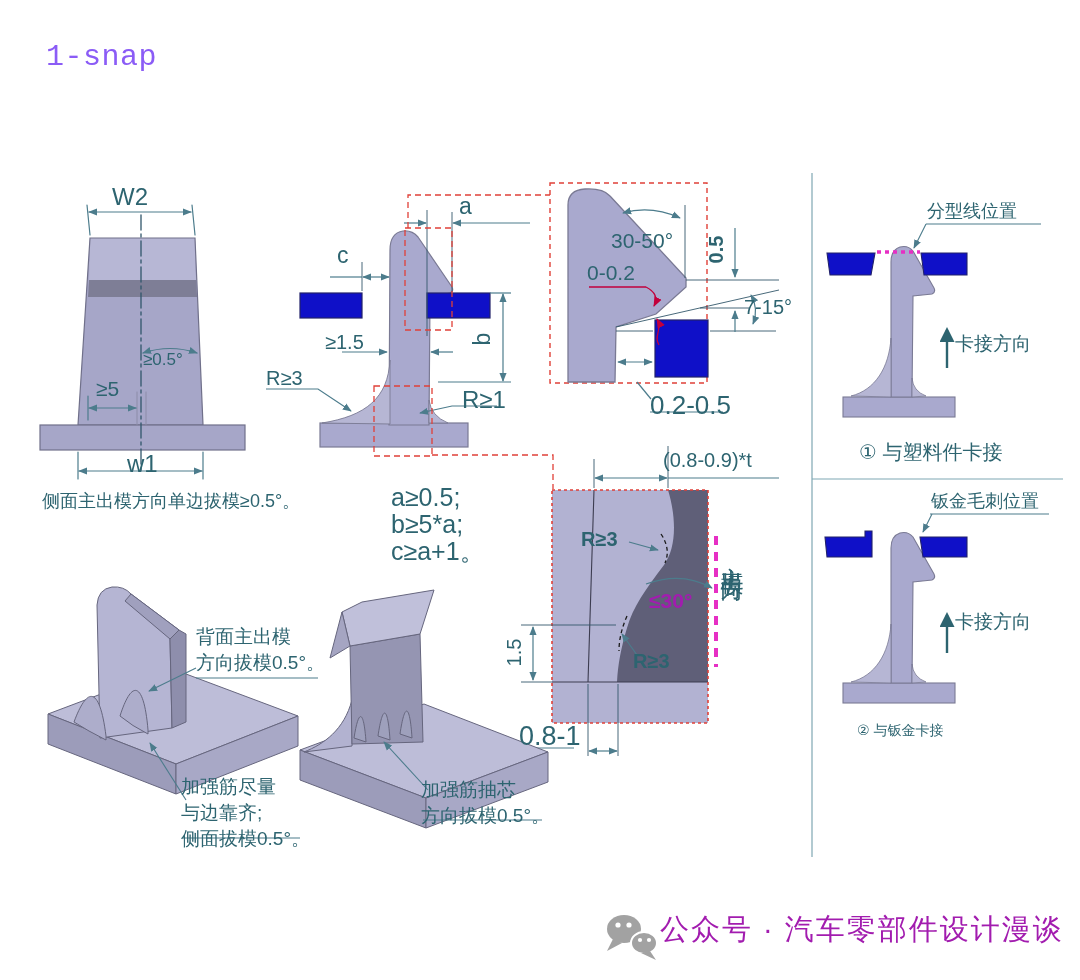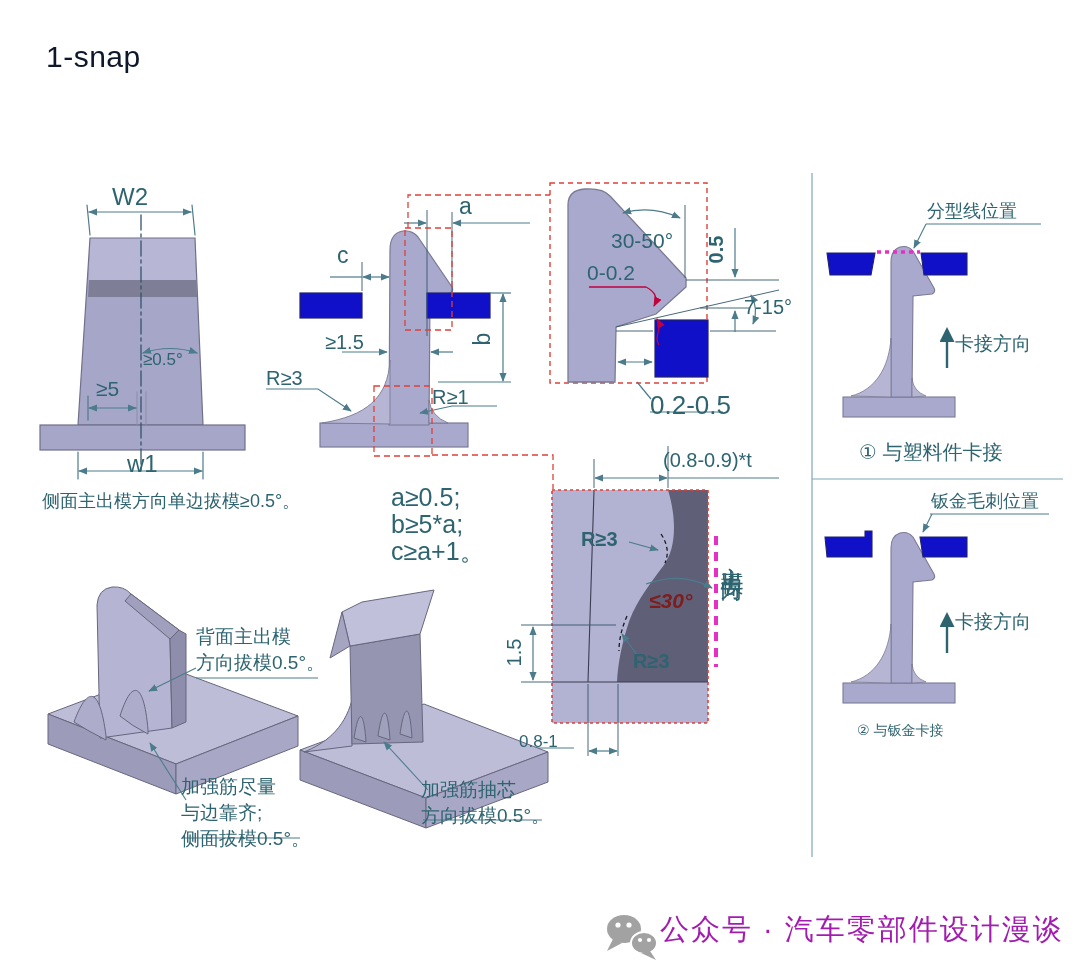--- a/index.html
+++ b/index.html
@@ -1,26 +1,26 @@
 <!DOCTYPE html>
 <html><head>
 <meta charset="utf-8">
 <style>
   html,body{margin:0;padding:0;background:#ffffff;}
   .canvas{position:relative;width:1080px;height:980px;background:#ffffff;overflow:hidden;
           font-family:"Liberation Sans","DejaVu Sans",sans-serif;}
   .art{position:absolute;left:0;top:0;}
   .t{position:absolute;color:#2d6470;white-space:nowrap;line-height:1.15;}
-  .title{color:#0f172a;font-size:30px;letter-spacing:0.5px;}
+  .title{color:#8b5cf6;font-size:30px;letter-spacing:0.5px;font-family:Liberation Mono, monospace;}
   .bold{font-weight:bold;}
   .rot90{transform:rotate(-90deg);}
   .vtext{writing-mode:vertical-rl;text-orientation:upright;letter-spacing:3px;}
   .note{line-height:26px;font-size:19px;}
   .gray{color:#a21caf;}
-  .darkteal{color:#7f1d1d;font-style:italic;}
+  .darkteal{color:#a21caf;}
 </style>
 </head>
 <body>
 
 <div class="canvas">
 
 <svg class="art" width="1080" height="980" viewBox="0 0 1080 980">
   <defs>
     <marker id="mA" viewBox="0 0 10 10" refX="9" refY="5" markerWidth="9" markerHeight="9" markerUnits="userSpaceOnUse" orient="auto-start-reverse">
       <path d="M0,1 L10,5 L0,9 Z" fill="#4c7c8c"></path>
@@ -227,40 +227,40 @@
 <div class="t" style="left:112px;top:183px;font-size:24px;">W2</div>
 <div class="t" style="left:143px;top:350px;font-size:17px;">≥0.5°</div>
 <div class="t" style="left:96px;top:377px;font-size:21px;">≥5</div>
 <div class="t" style="left:127px;top:450px;font-size:24px;">w1</div>
 <div class="t" style="left:42px;top:491px;font-size:18px;">侧面主出模方向单边拔模≥0.5°。</div>
 
 <div class="t" style="left:459px;top:193px;font-size:23px;">a</div>
 <div class="t" style="left:337px;top:242px;font-size:23px;">c</div>
 <div class="t" style="left:325px;top:331px;font-size:20px;">≥1.5</div>
 <div class="t" style="left:266px;top:367px;font-size:20px;">R≥3</div>
-<div class="t" style="left:432px;top:386px;font-size:20px;">R≥1</div>
+<div class="t" style="left:462px;top:386px;font-size:24px;">R≥1</div>
 <div class="t rot90" style="left:476px;top:326px;font-size:23px;">b</div>
 <div class="t" style="left:391px;top:484px;font-size:25px;line-height:27px;">
   <div>a≥0.5;</div>
   <div>b≥5*a;</div>
   <div>c≥a+1。</div>
 </div>
 
 <div class="t" style="left:611px;top:186px;font-size:21px;margin-top:43px;">30-50°</div>
 <div class="t rot90 bold" style="left:703px;top:238px;font-size:20px;">0.5</div>
 <div class="t" style="left:587px;top:261px;font-size:21px;">0-0.2</div>
 <div class="t" style="left:744px;top:296px;font-size:20px;">7-15°</div>
 <div class="t" style="left:650px;top:391px;font-size:26px;">0.2-0.5</div>
 
 <div class="t" style="left:663px;top:449px;font-size:20px;">(0.8-0.9)*t</div>
 <div class="t bold" style="left:581px;top:528px;font-size:20px;">R≥3</div>
 <div class="t bold darkteal" style="left:649px;top:589px;font-size:21px;">≤30°</div>
 <div class="t bold" style="left:633px;top:650px;font-size:20px;">R≥3</div>
 <div class="t rot90" style="left:501px;top:641px;font-size:20px;">1.5</div>
-<div class="t" style="left:519px;top:721px;font-size:17px;margin-top:11px;">0.8-1</div>
+<div class="t" style="left:519px;top:721px;font-size:27px;">0.8-1</div>
 <div class="t vtext" style="left:719px;top:548px;font-size:23px;height:140px;">主出模方向</div>
 
 <div class="t note" style="left:196px;top:624px;">
   <div>背面主出模</div>
   <div>方向拔模0.5°。</div>
 </div>
 <div class="t note" style="left:181px;top:774px;">
   <div>加强筋尽量</div>
   <div>与边靠齐;</div>
   <div>侧面拔模0.5°。</div>

